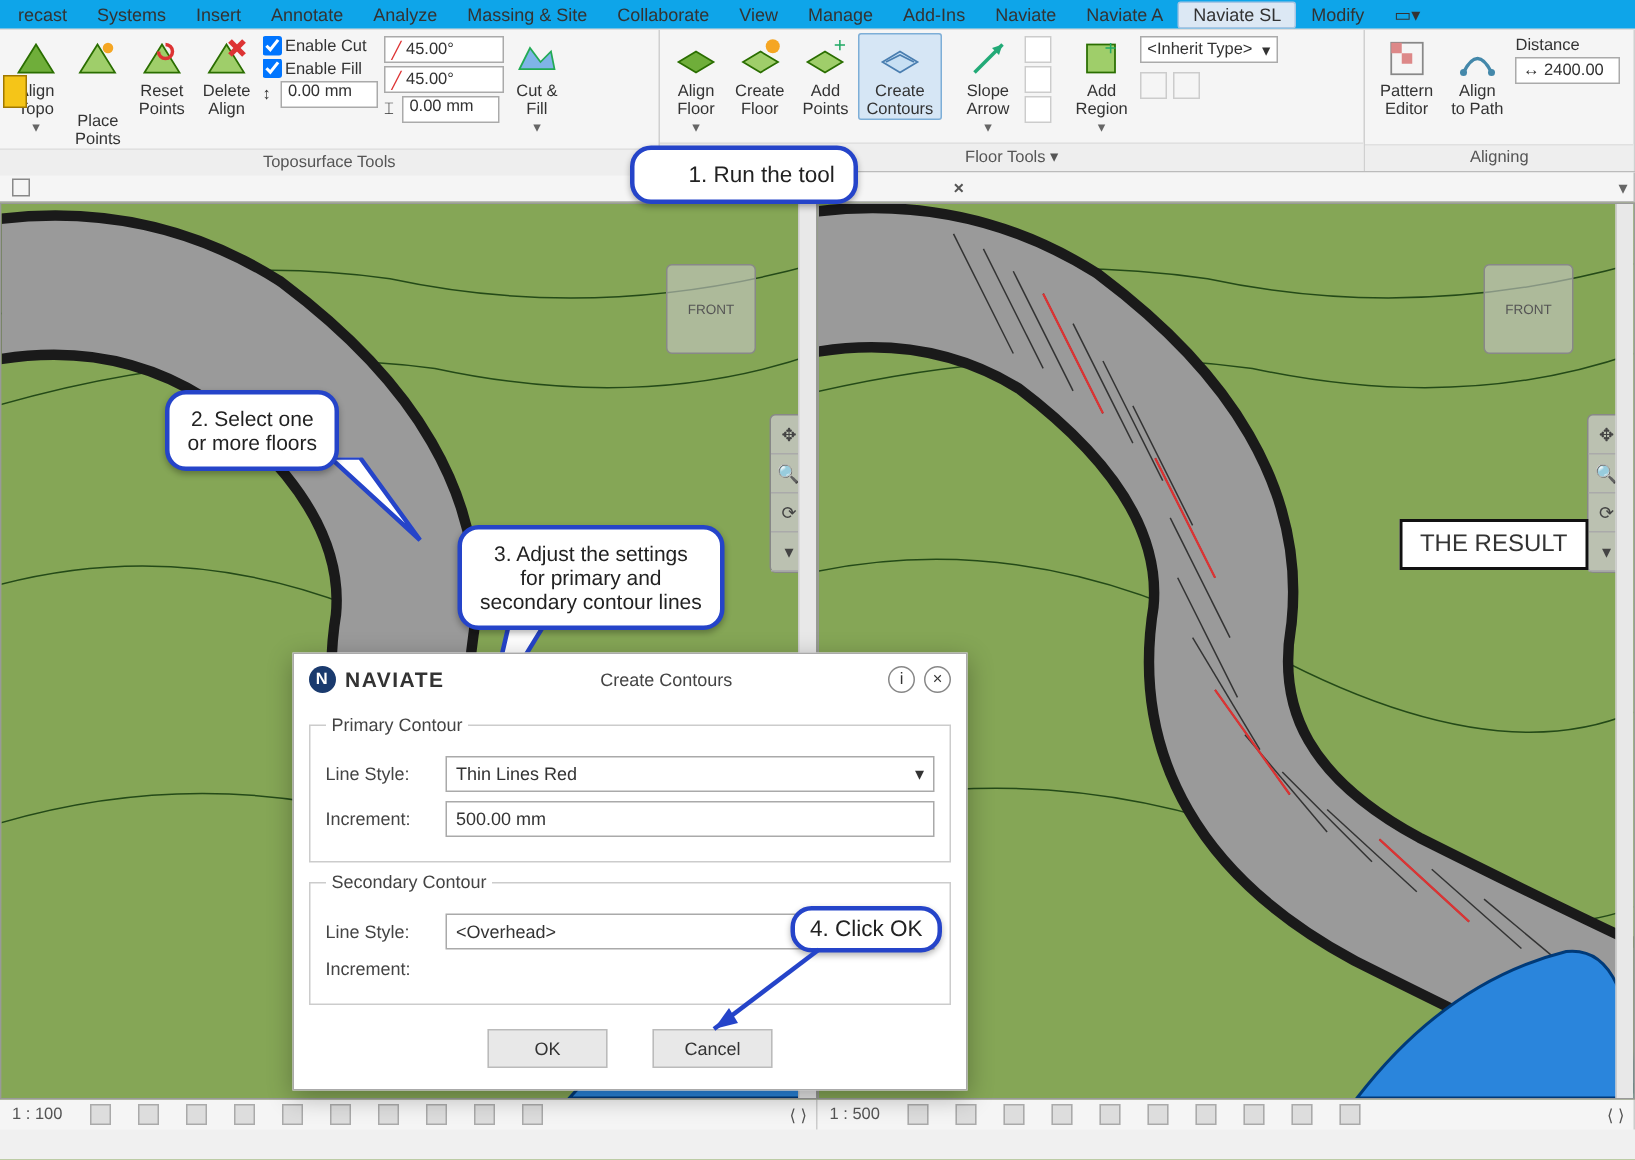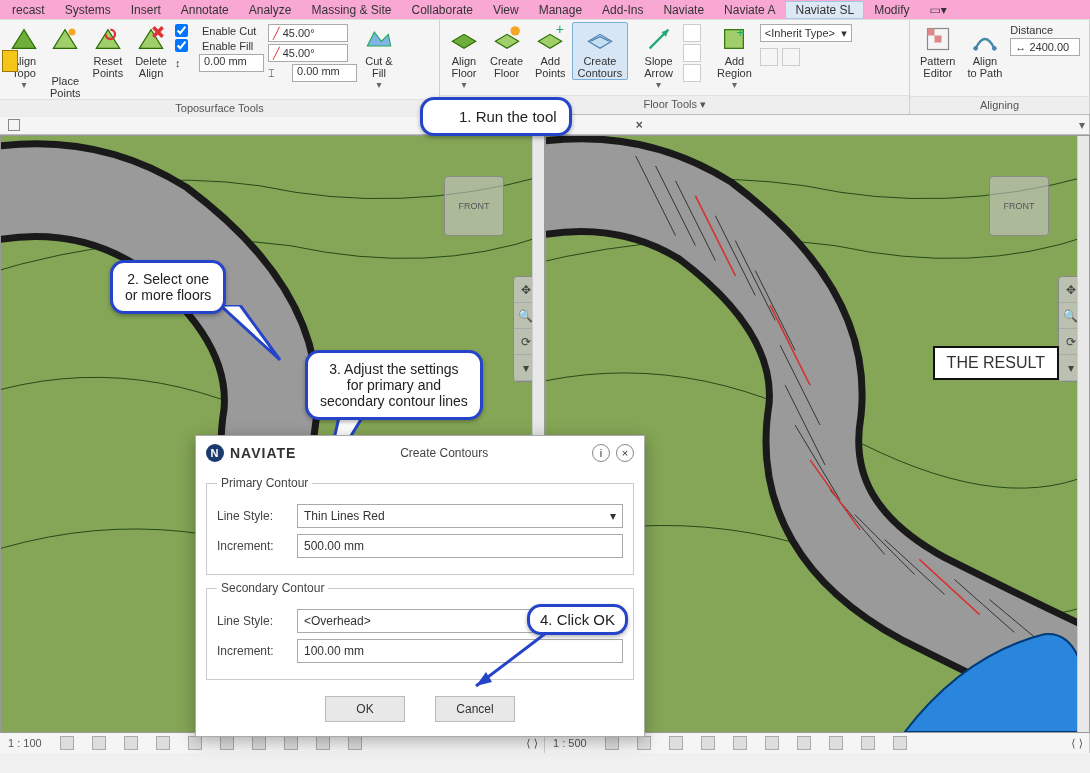--- a/index.html
+++ b/index.html
@@ -1,33 +1,33 @@
 <!DOCTYPE html>
 <html><head>
 <meta charset="utf-8">
 <style>
   * { box-sizing: border-box; margin: 0; padding: 0; font-family: "Segoe UI", Tahoma, sans-serif; }
   body { background: #f0f0f0; width: 1090px; height: 773px; overflow: hidden; font-size: 12px; color: #333; }
 
   
-  .menu-row { height: 20px; background: #f9a8d4; display: flex; align-items: center; padding-left: 2px; border-bottom: 1px solid #ddd; }
+  .menu-row { height: 20px; background: #0ea5e9; display: flex; align-items: center; padding-left: 2px; border-bottom: 1px solid #ddd; }
   .menu-row span { padding: 2px 10px; cursor: pointer; font-size: 12px; color: #333; }
   .menu-row span.active { background: #dce8f4; border: 1px solid #a8c6e4; border-radius: 2px; padding: 1px 9px; }
 
   
   .ribbon { height: 95px; background: #f5f5f5; display: flex; border-bottom: 1px solid #bbb; }
   .ribbon-group { display: flex; flex-direction: column; border-right: 1px solid #d0d0d0; }
   .ribbon-tools { display: flex; padding: 2px 4px 0 4px; flex: 1; align-items: flex-start; }
   .ribbon-label { text-align: center; font-size: 11px; color: #555; padding: 2px 0 3px 0; background: #eee; border-top: 1px solid #e0e0e0; }
   .big-btn { display: flex; flex-direction: column; align-items: center; justify-content: flex-start; padding: 3px 6px 0 6px; cursor: pointer; min-width: 40px; text-align:center; }
   .big-btn .icon { width: 28px; height: 28px; margin-bottom: 2px; }
   .big-btn .lbl { font-size: 11px; line-height: 12px; text-align:center; }
   .big-btn.active { background: #d6e6f5; border: 1px solid #7daed7; border-radius: 2px; padding: 2px 5px 0 5px; }
   .cut-col { display: flex; flex-direction: column; gap: 2px; padding: 2px 2px; }
-  .cut-row { display: flex; align-items: center; gap: 12px; font-size: 11px; }
+  .cut-row { display: flex; align-items: center; gap: 0; font-size: 11px; }
   .cut-row input[type=checkbox] { margin-right: 2px; }
   .angle-box { width: 80px; height: 18px; border: 1px solid #aaa; background: #fff; display: flex; align-items: center; padding: 0 4px; font-size: 11px; }
   .small-input { width: 65px; height: 18px; border: 1px solid #aaa; background: #fff; padding: 0 4px; font-size: 11px; }
   .inherit-select { width: 92px; height: 18px; border: 1px solid #aaa; background: #fff; font-size: 11px; padding: 0 4px; display:flex; align-items:center; justify-content:space-between;}
   .side-icons { display:flex; flex-direction:column; gap:2px; padding:2px 4px; }
   .side-icons .mini { width:18px; height:18px; border:1px solid #ccc; background:#fff; }
 
   
   .expand-arrow { font-size:10px; color:#666; }
 
@@ -419,23 +419,20 @@
       <div class="row">
         <label>Line Style:</label>
         <div class="field" style="position:relative;">
           <span>&lt;Overhead&gt;</span>
           <div class="callout small" style="position:absolute; right:-6px; top:-6px; padding:4px 10px; border-width:3px;">4. Click OK</div>
           <span style="margin-left:4px;">▾</span>
         </div>
       </div>
       <div class="row">
         <label>Increment:</label>
-        <div class="field">
-            <span>100.00 mm</span>
-          </div>
       </div>
     </fieldset>
     <div class="btnrow">
       <div class="btn">OK</div>
       <div class="btn">Cancel</div>
     </div>
 
     <svg style="position:absolute; left:270px; top:192px; z-index:50;" width="100" height="70">
       <line x1="80" y1="5" x2="10" y2="58" stroke="#2544c9" stroke-width="3"></line>
       <polygon points="10,58 20,44 26,54" fill="#2544c9"></polygon>

